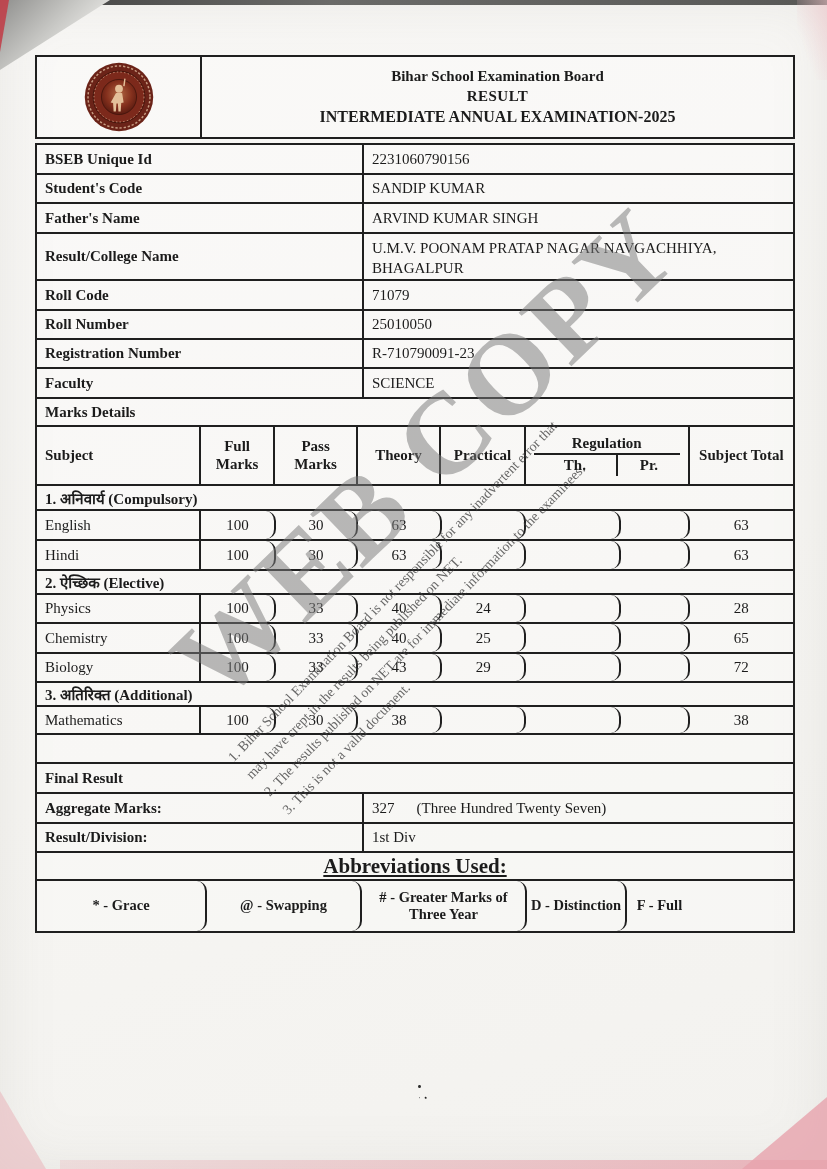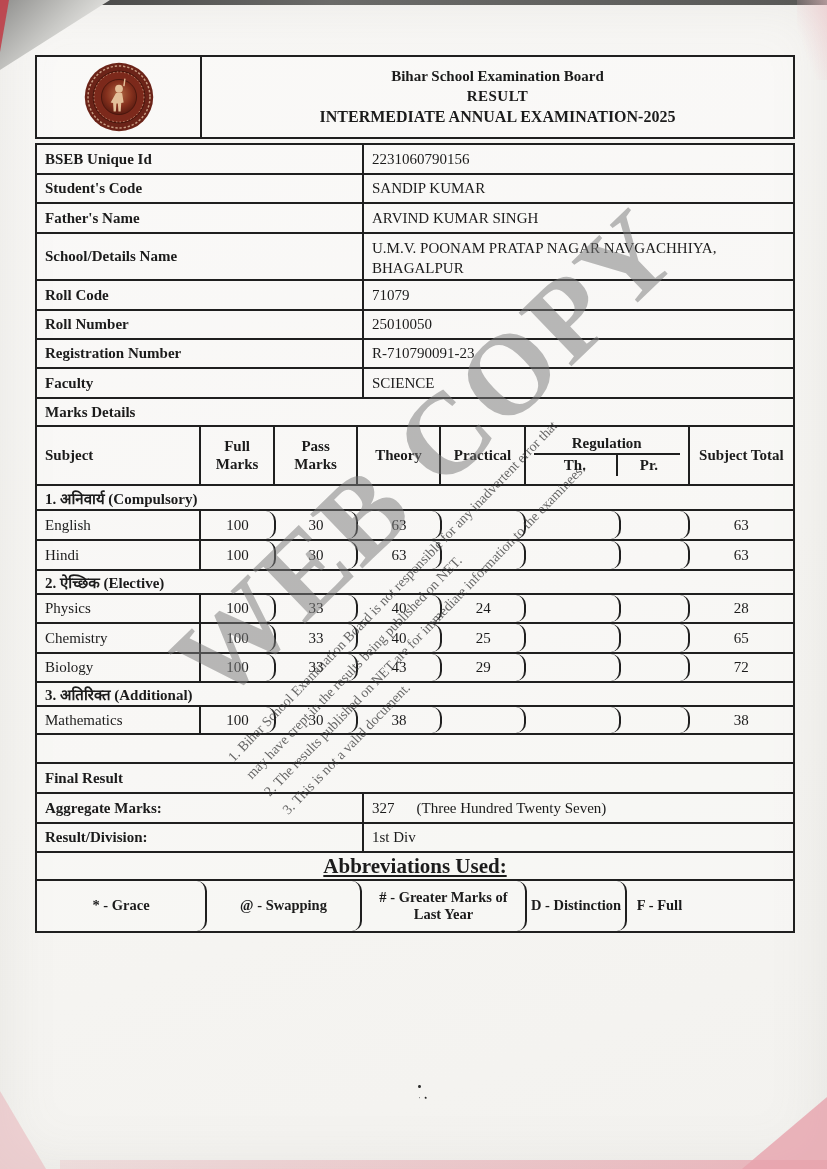--- a/index.html
+++ b/index.html
@@ -137,21 +137,21 @@
       </div>
       <div class="tr h29">
         <div class="td lab c-label">Student's Code</div>
         <div class="td c-value">SANDIP KUMAR</div>
       </div>
       <div class="tr h30">
         <div class="td lab c-label">Father's Name</div>
         <div class="td c-value">ARVIND KUMAR SINGH</div>
       </div>
       <div class="tr h47">
-        <div class="td lab c-label">School/Details Name</div>
+        <div class="td lab c-label">Result/College Name</div>
         <div class="td c-value">
           <span class="two-line">
             <span style="display:block">U.M.V. POONAM PRATAP NAGAR NAVGACHHIYA,</span>
             <span style="display:block">BHAGALPUR</span>
           </span>
         </div>
       </div>
       <div class="tr h30">
         <div class="td lab c-label">Roll Code</div>
         <div class="td c-value">71079</div>
@@ -279,21 +279,21 @@
         <div class="td lab c-label">Result/Division:</div>
         <div class="td c-value">1st Div</div>
       </div>
 
       <div class="tr h28">
         <div class="td full-row abbr-title">Abbreviations Used:</div>
       </div>
       <div class="tr h50">
         <div class="td center abbr-cell w-ab0">* - Grace</div>
         <div class="td center abbr-cell w-ab1">@ - Swapping</div>
-        <div class="td center abbr-cell w-ab2"># - Greater Marks of Last Year</div>
+        <div class="td center abbr-cell w-ab2"># - Greater Marks of Three Year</div>
         <div class="td center abbr-cell w-ab3">D - Distinction</div>
         <div class="td center abbr-cell w-ab4">F - Full</div>
       </div>
 
     </div>
   </div>
 
   <div class="watermark">WEB COPY</div>
   <div class="disclaimer">
     <div>1. Bihar School Examination Board is not responsible for any inadvertent error that</div>

